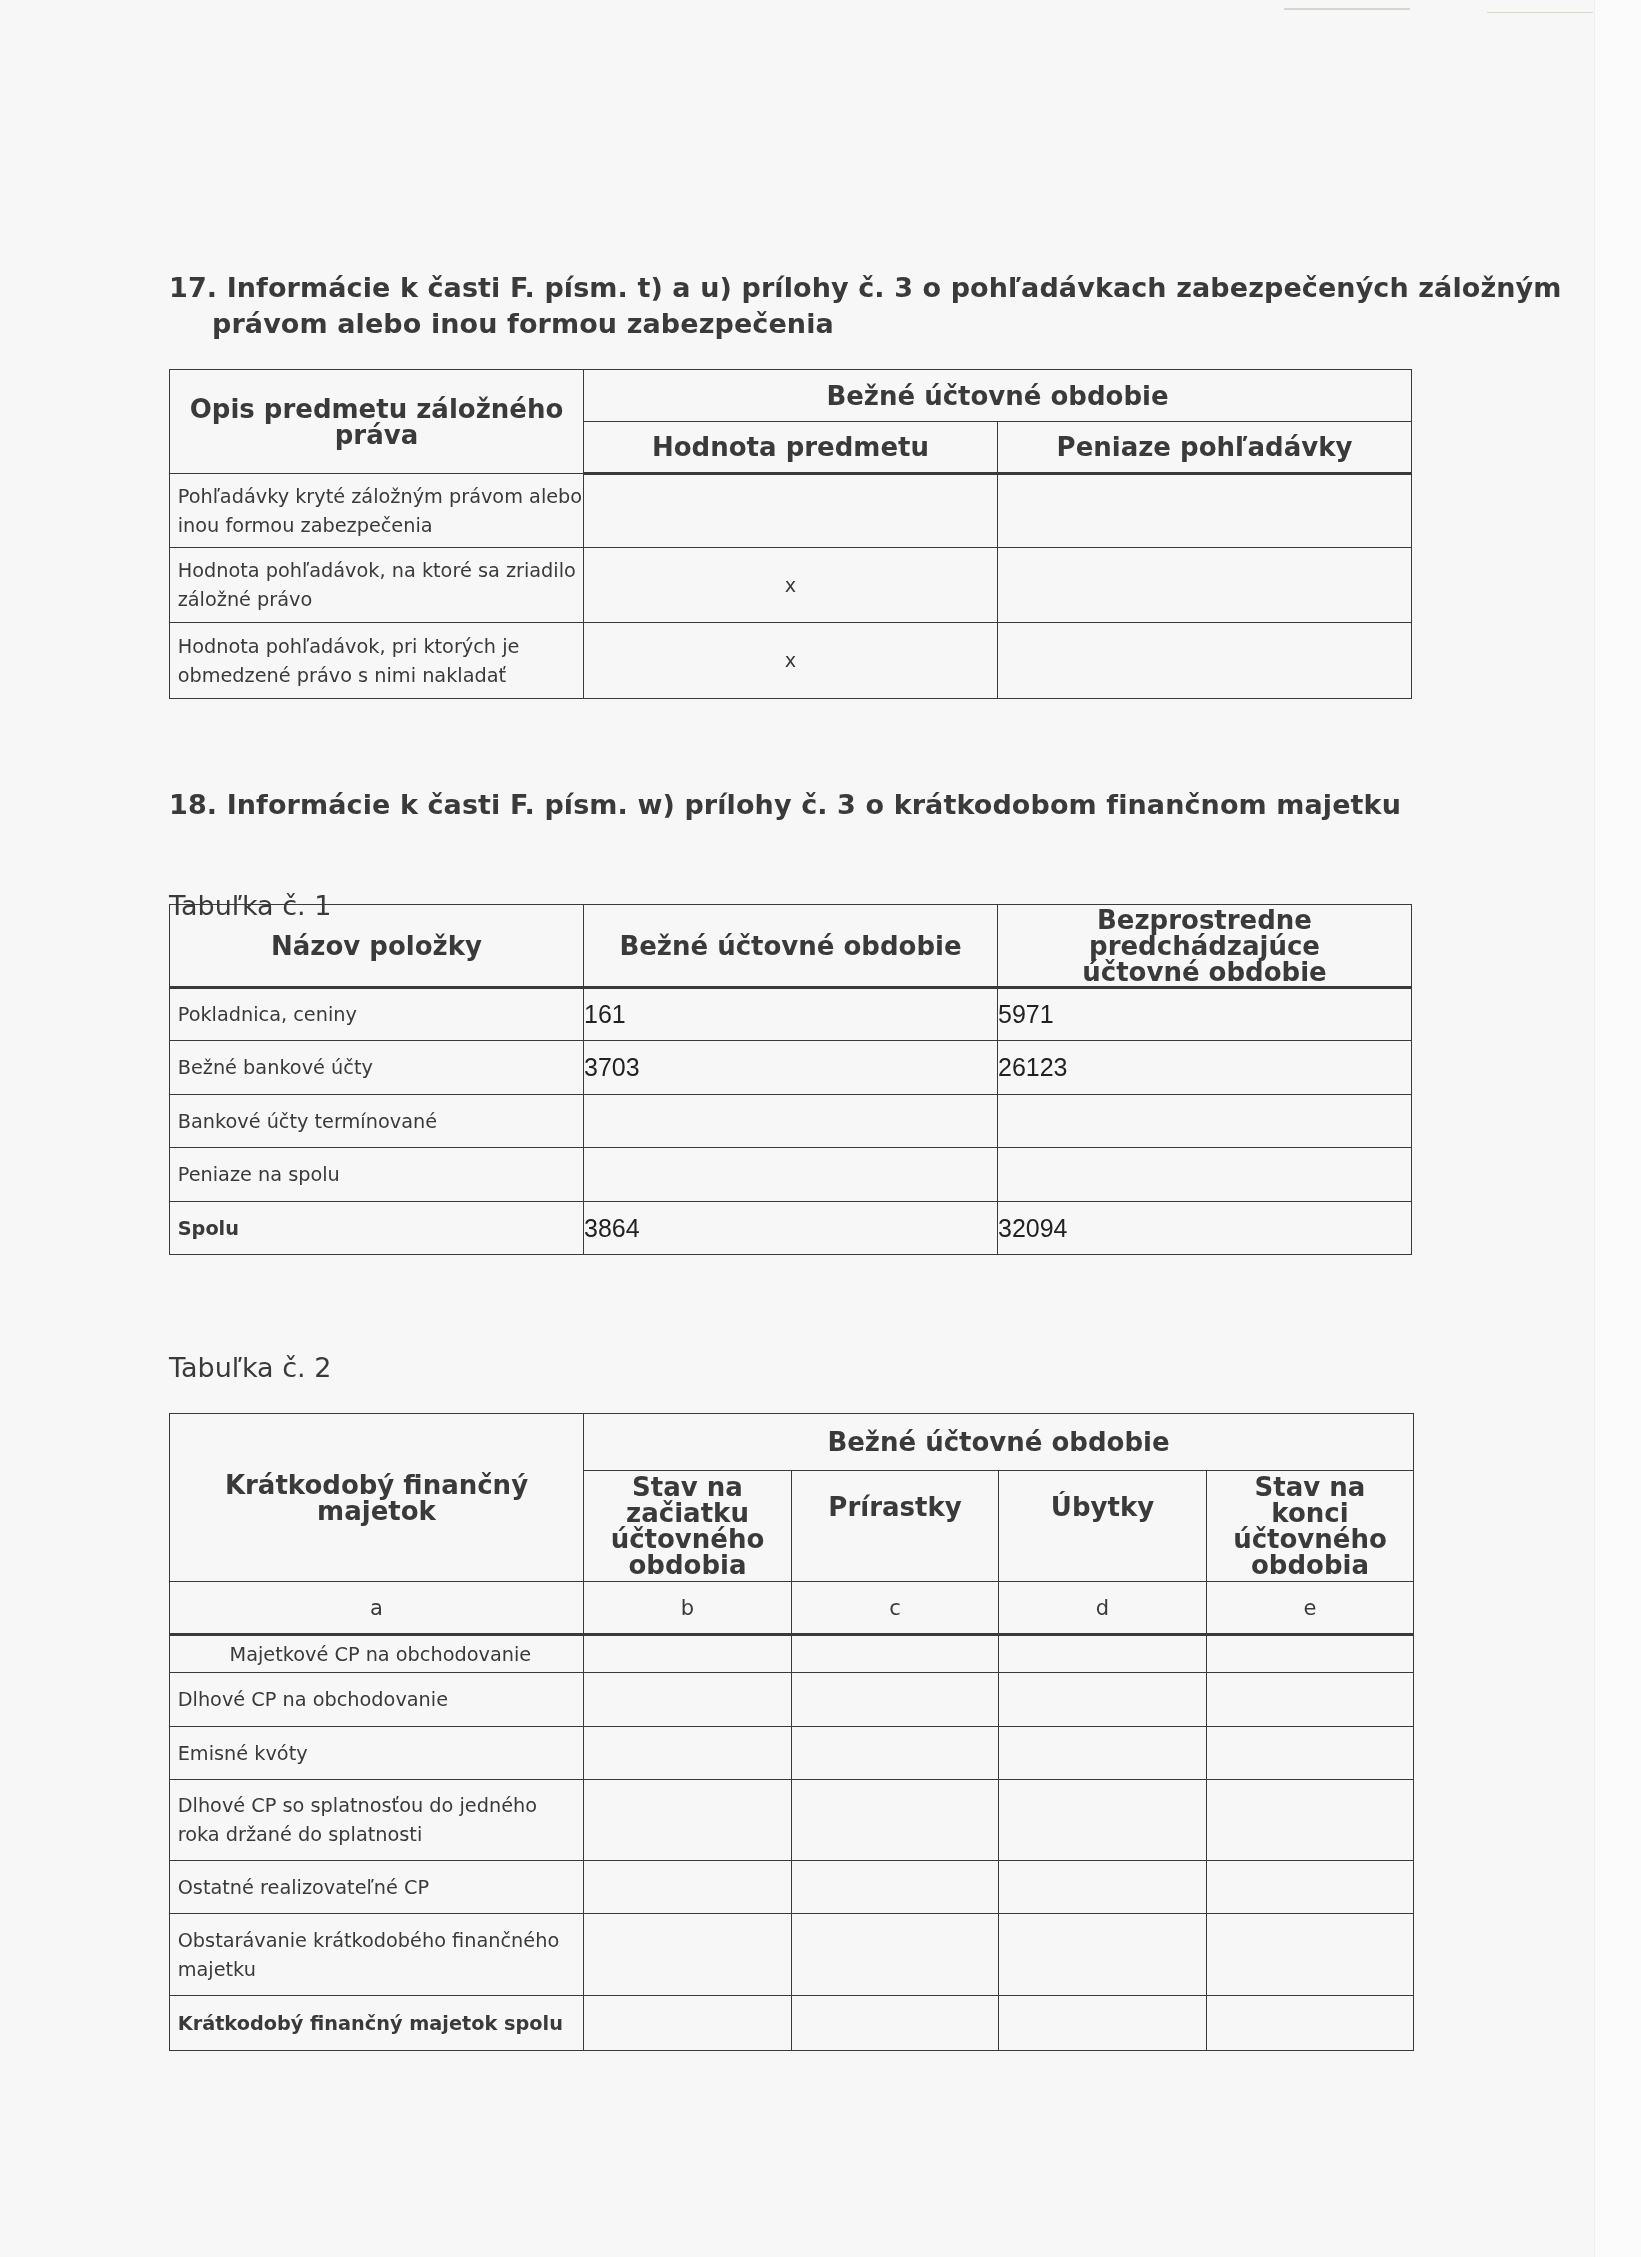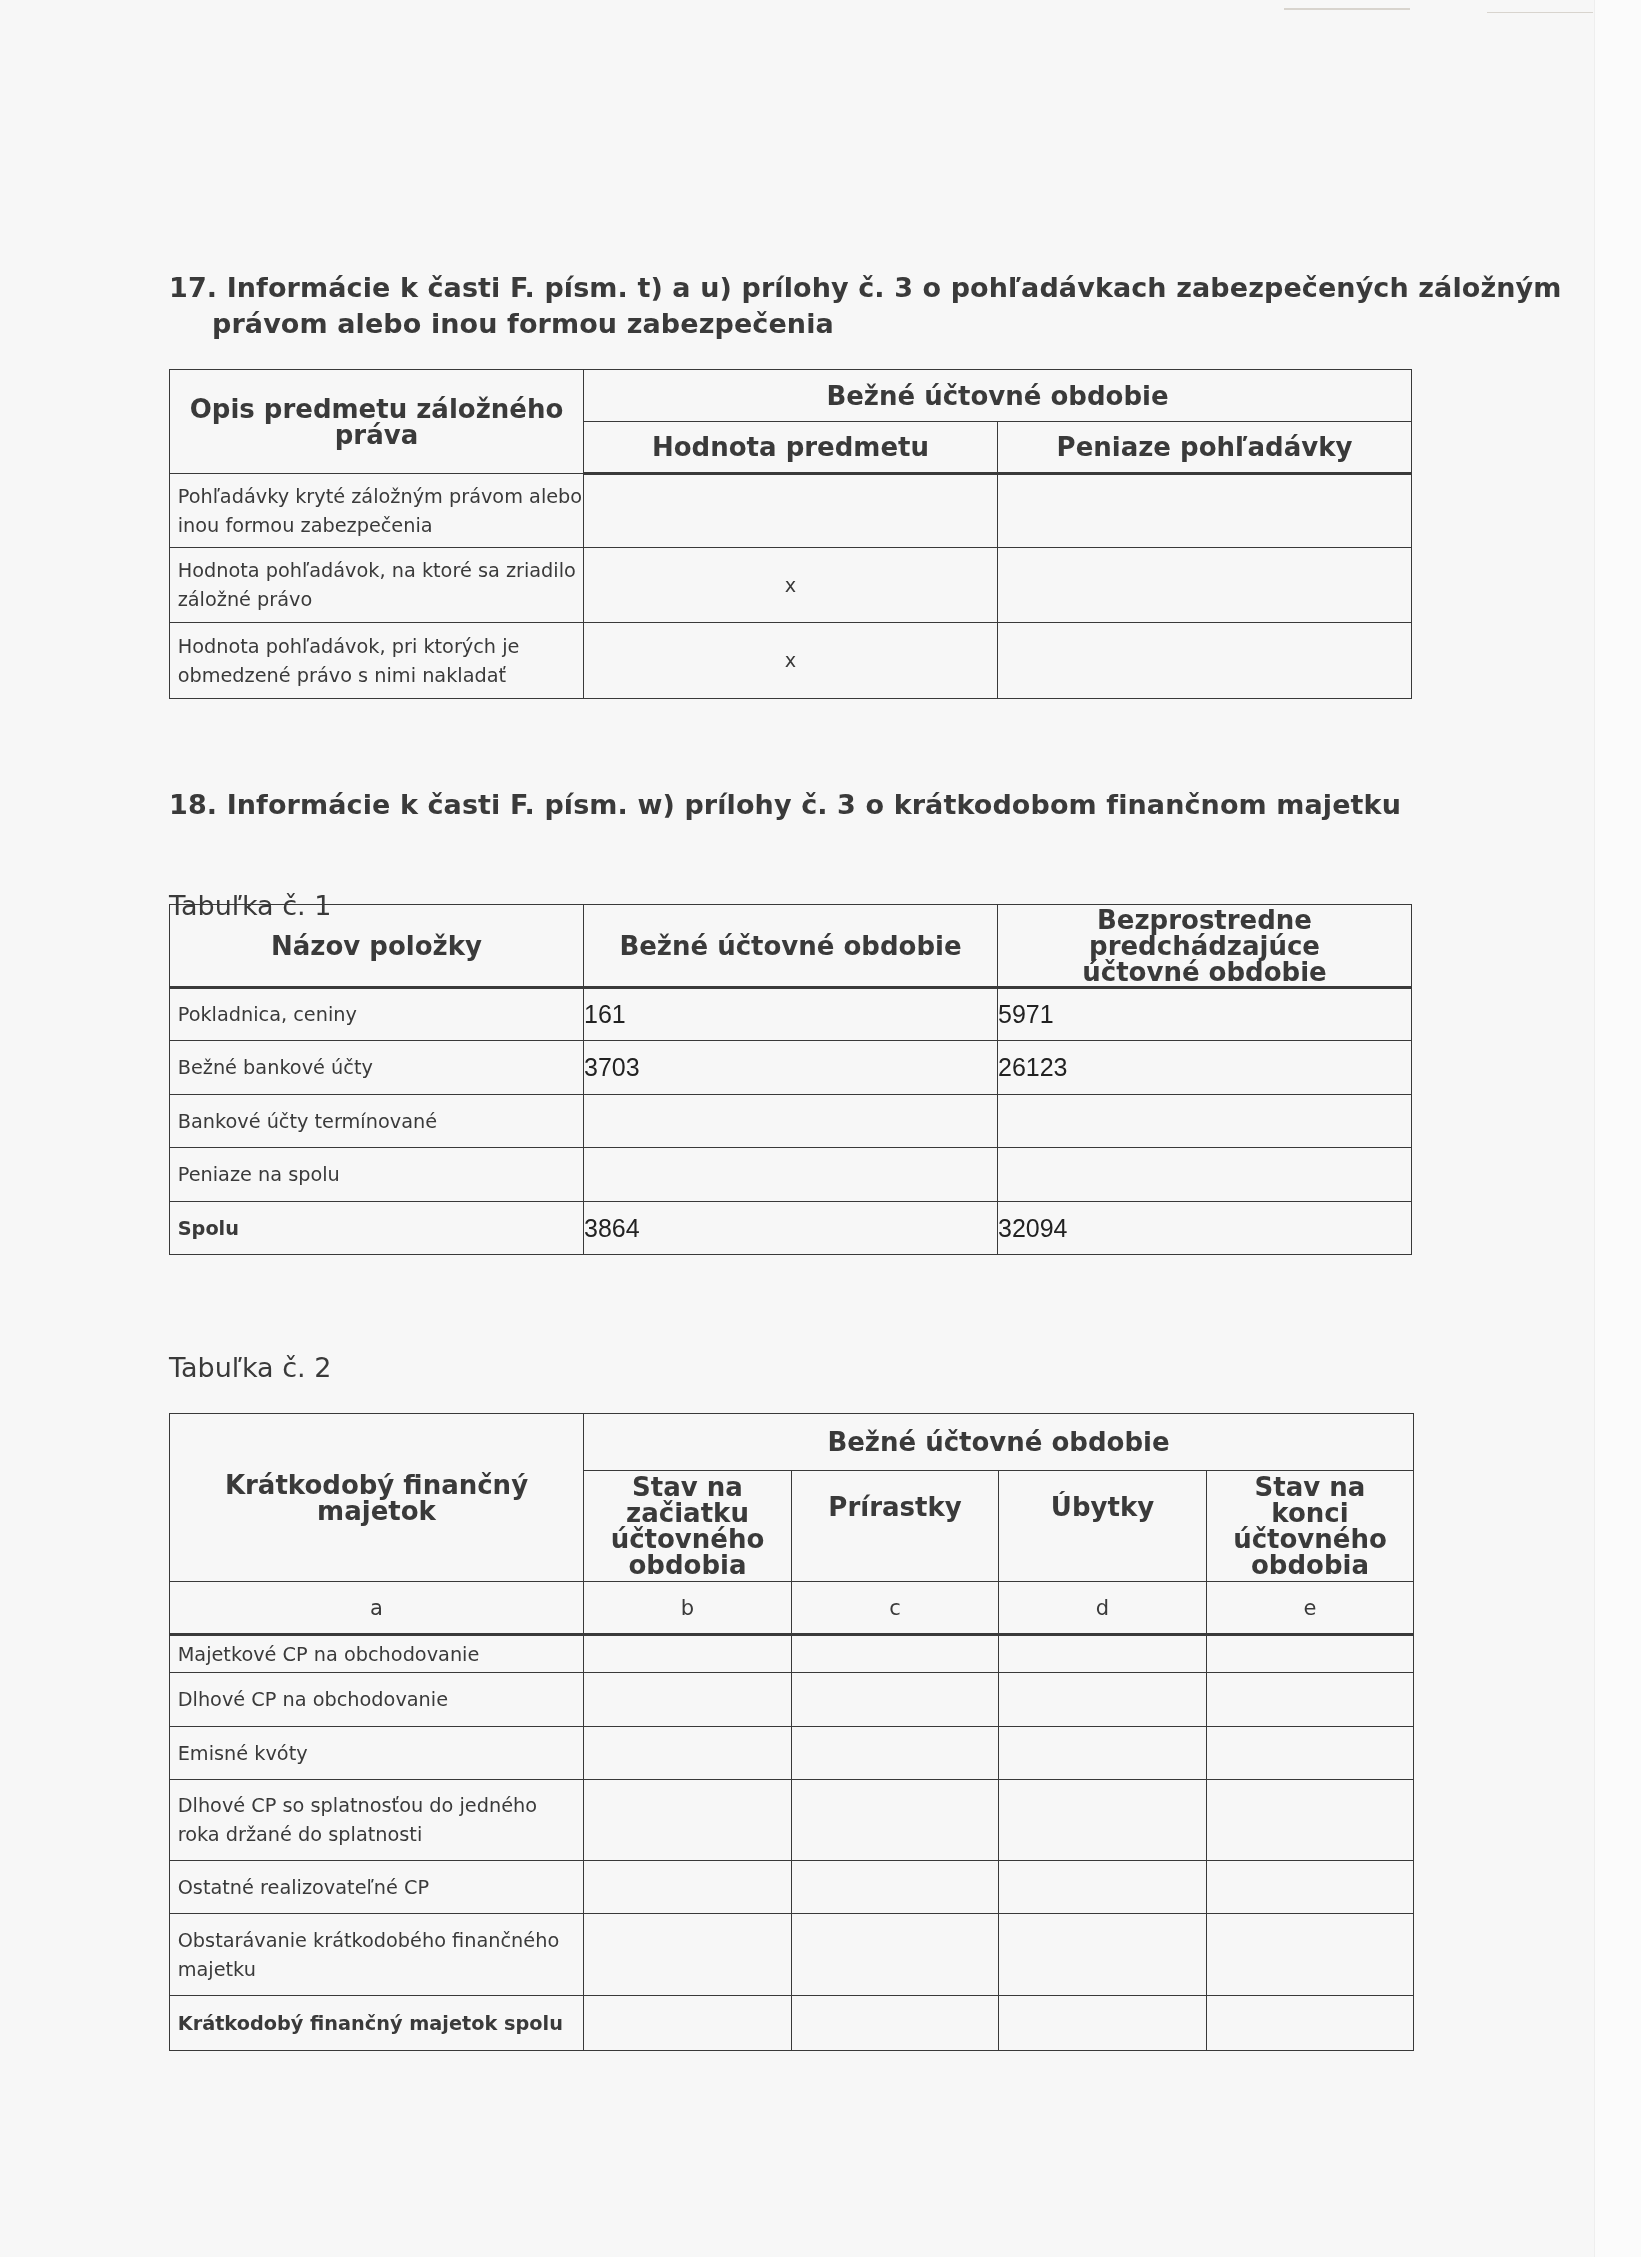--- a/index.html
+++ b/index.html
@@ -130,21 +130,21 @@
     <td class="hd" style="vertical-align:top; padding-top:23px;"><span>Úbytky</span></td>
     <td class="hd" style="padding:0 21px;"><span>Stav na konci účtovného obdobia</span></td>
   </tr>
   <tr class="thick-bottom" style="height:53px;">
     <td class="ltr">a</td>
     <td class="ltr">b</td>
     <td class="ltr">c</td>
     <td class="ltr">d</td>
     <td class="ltr">e</td>
   </tr>
-  <tr style="height:38px;">
+  <tr style="height:38px;text-align:center;">
     <td class="lbl">Majetkové CP na obchodovanie</td>
     <td></td>
     <td></td>
     <td></td>
     <td></td>
   </tr>
   <tr style="height:54px;">
     <td class="lbl">Dlhové CP na obchodovanie</td>
     <td></td>
     <td></td>

